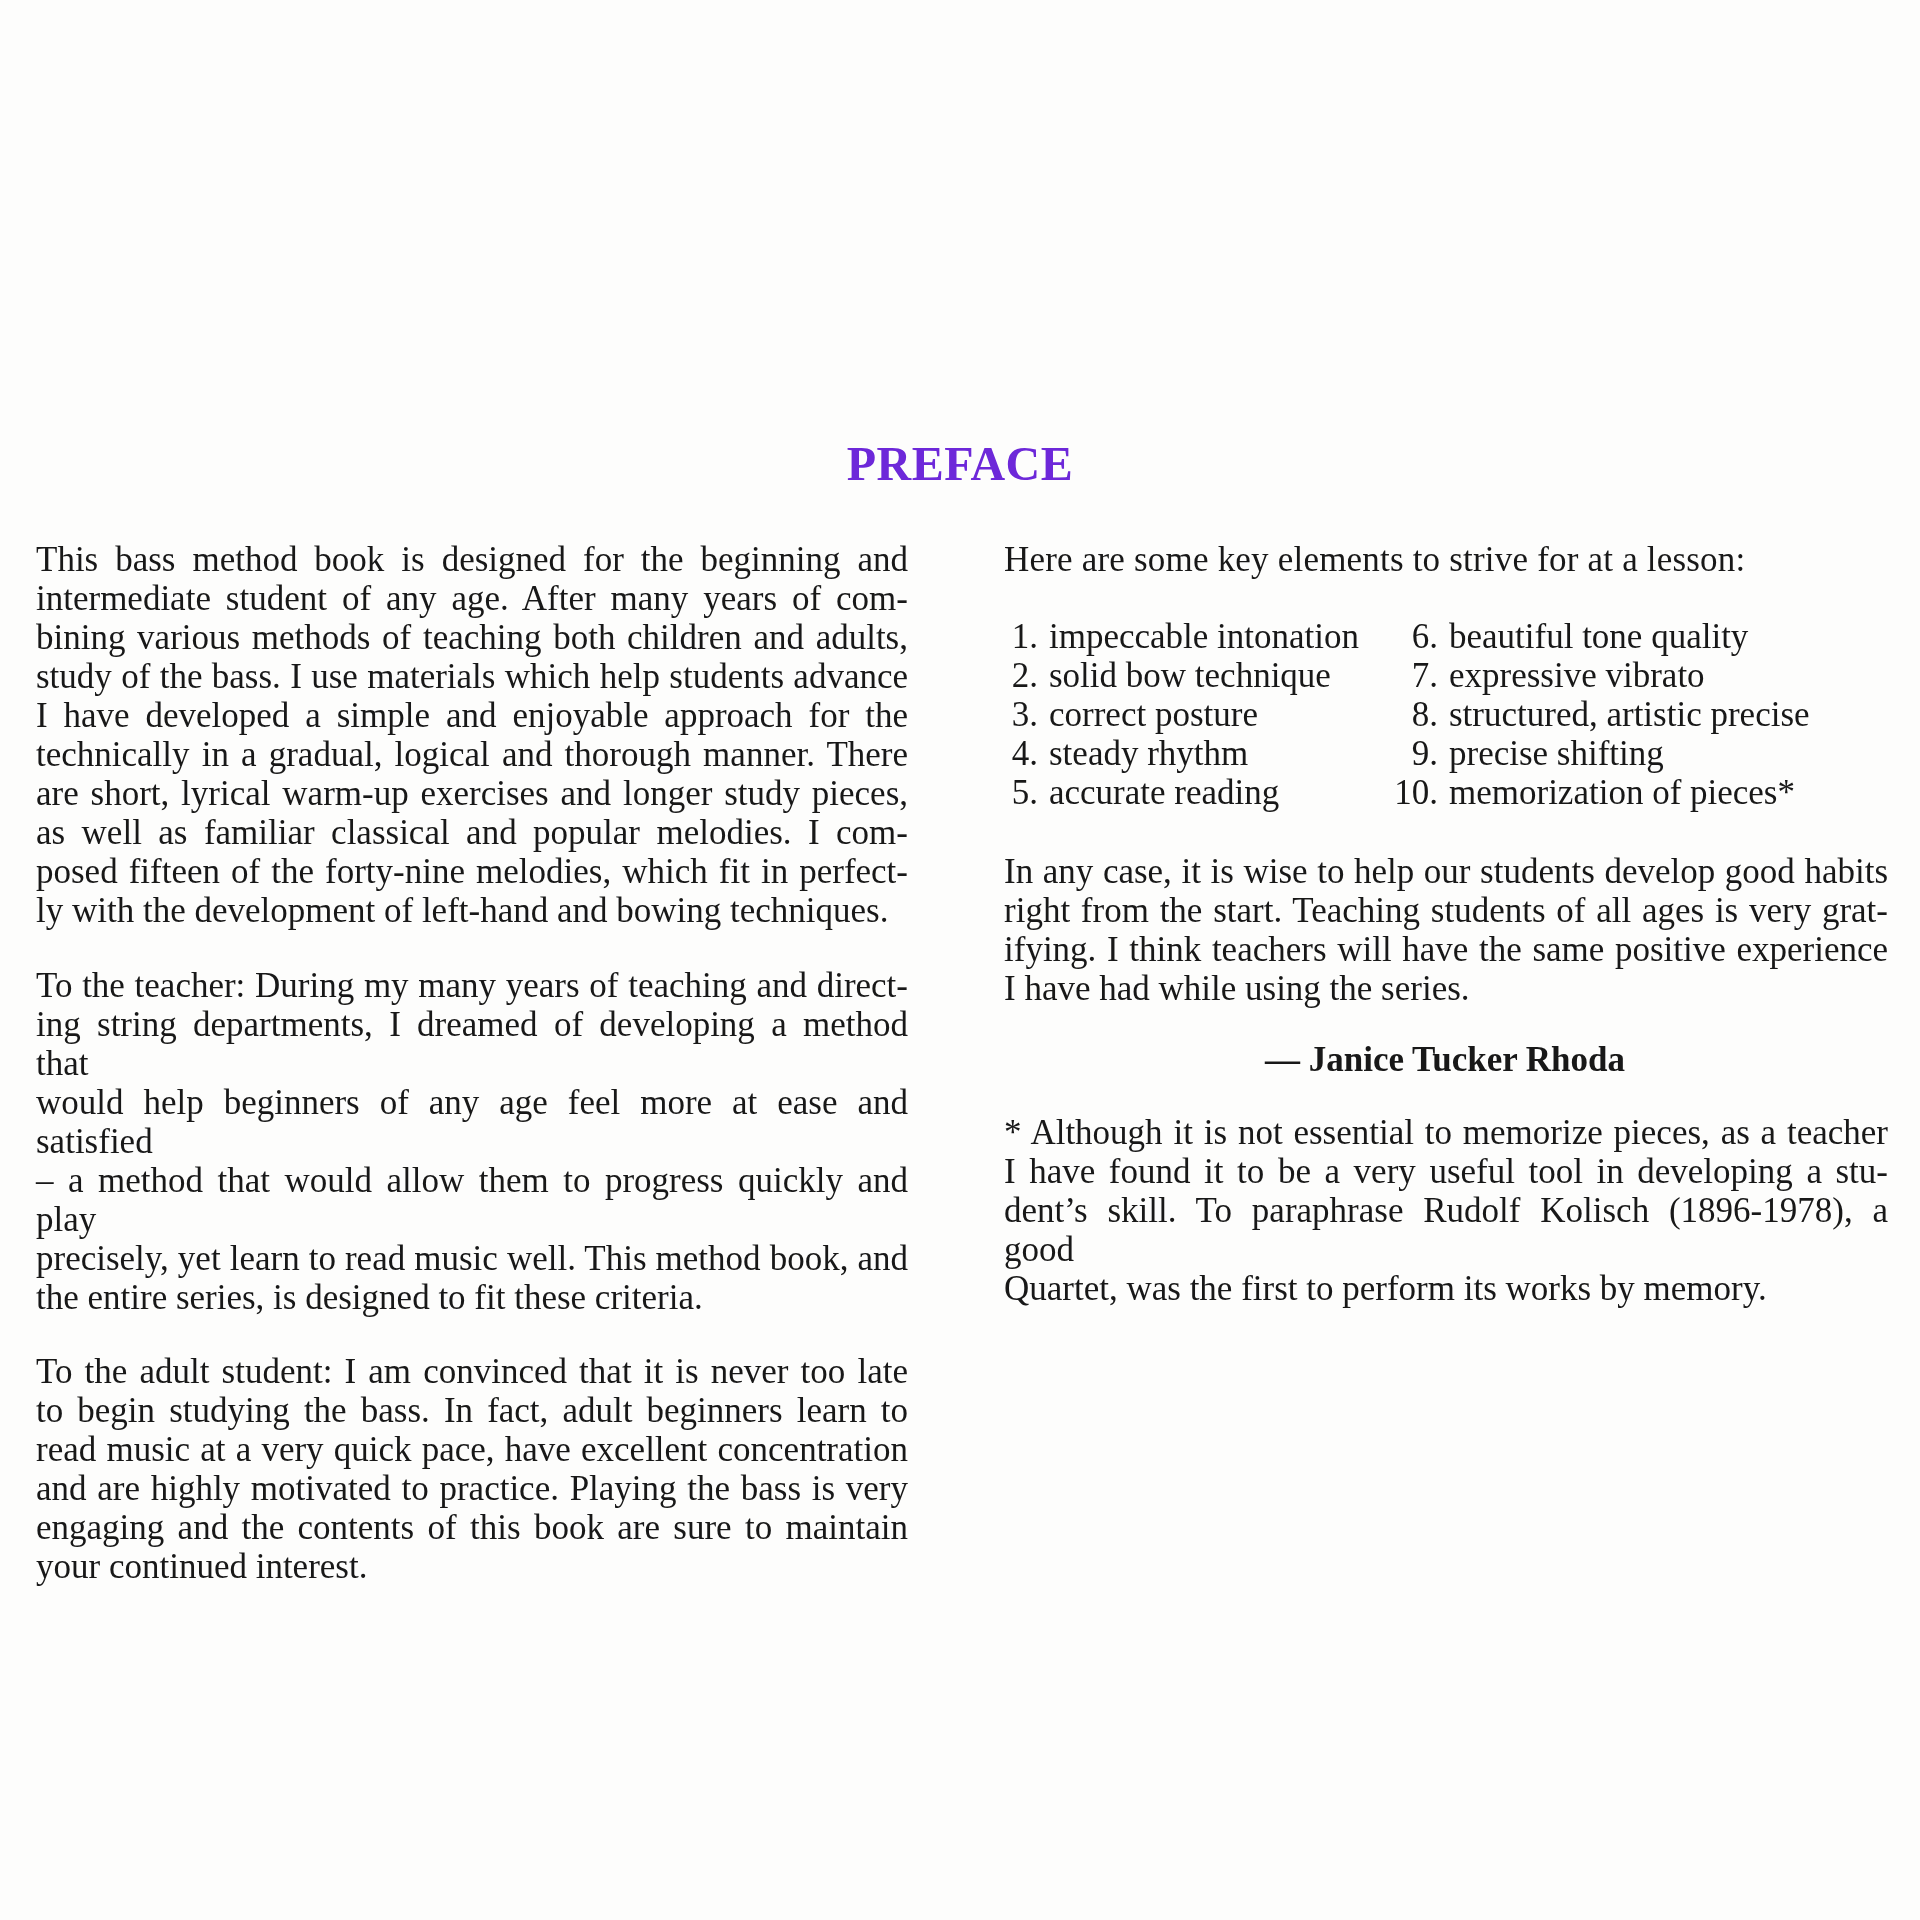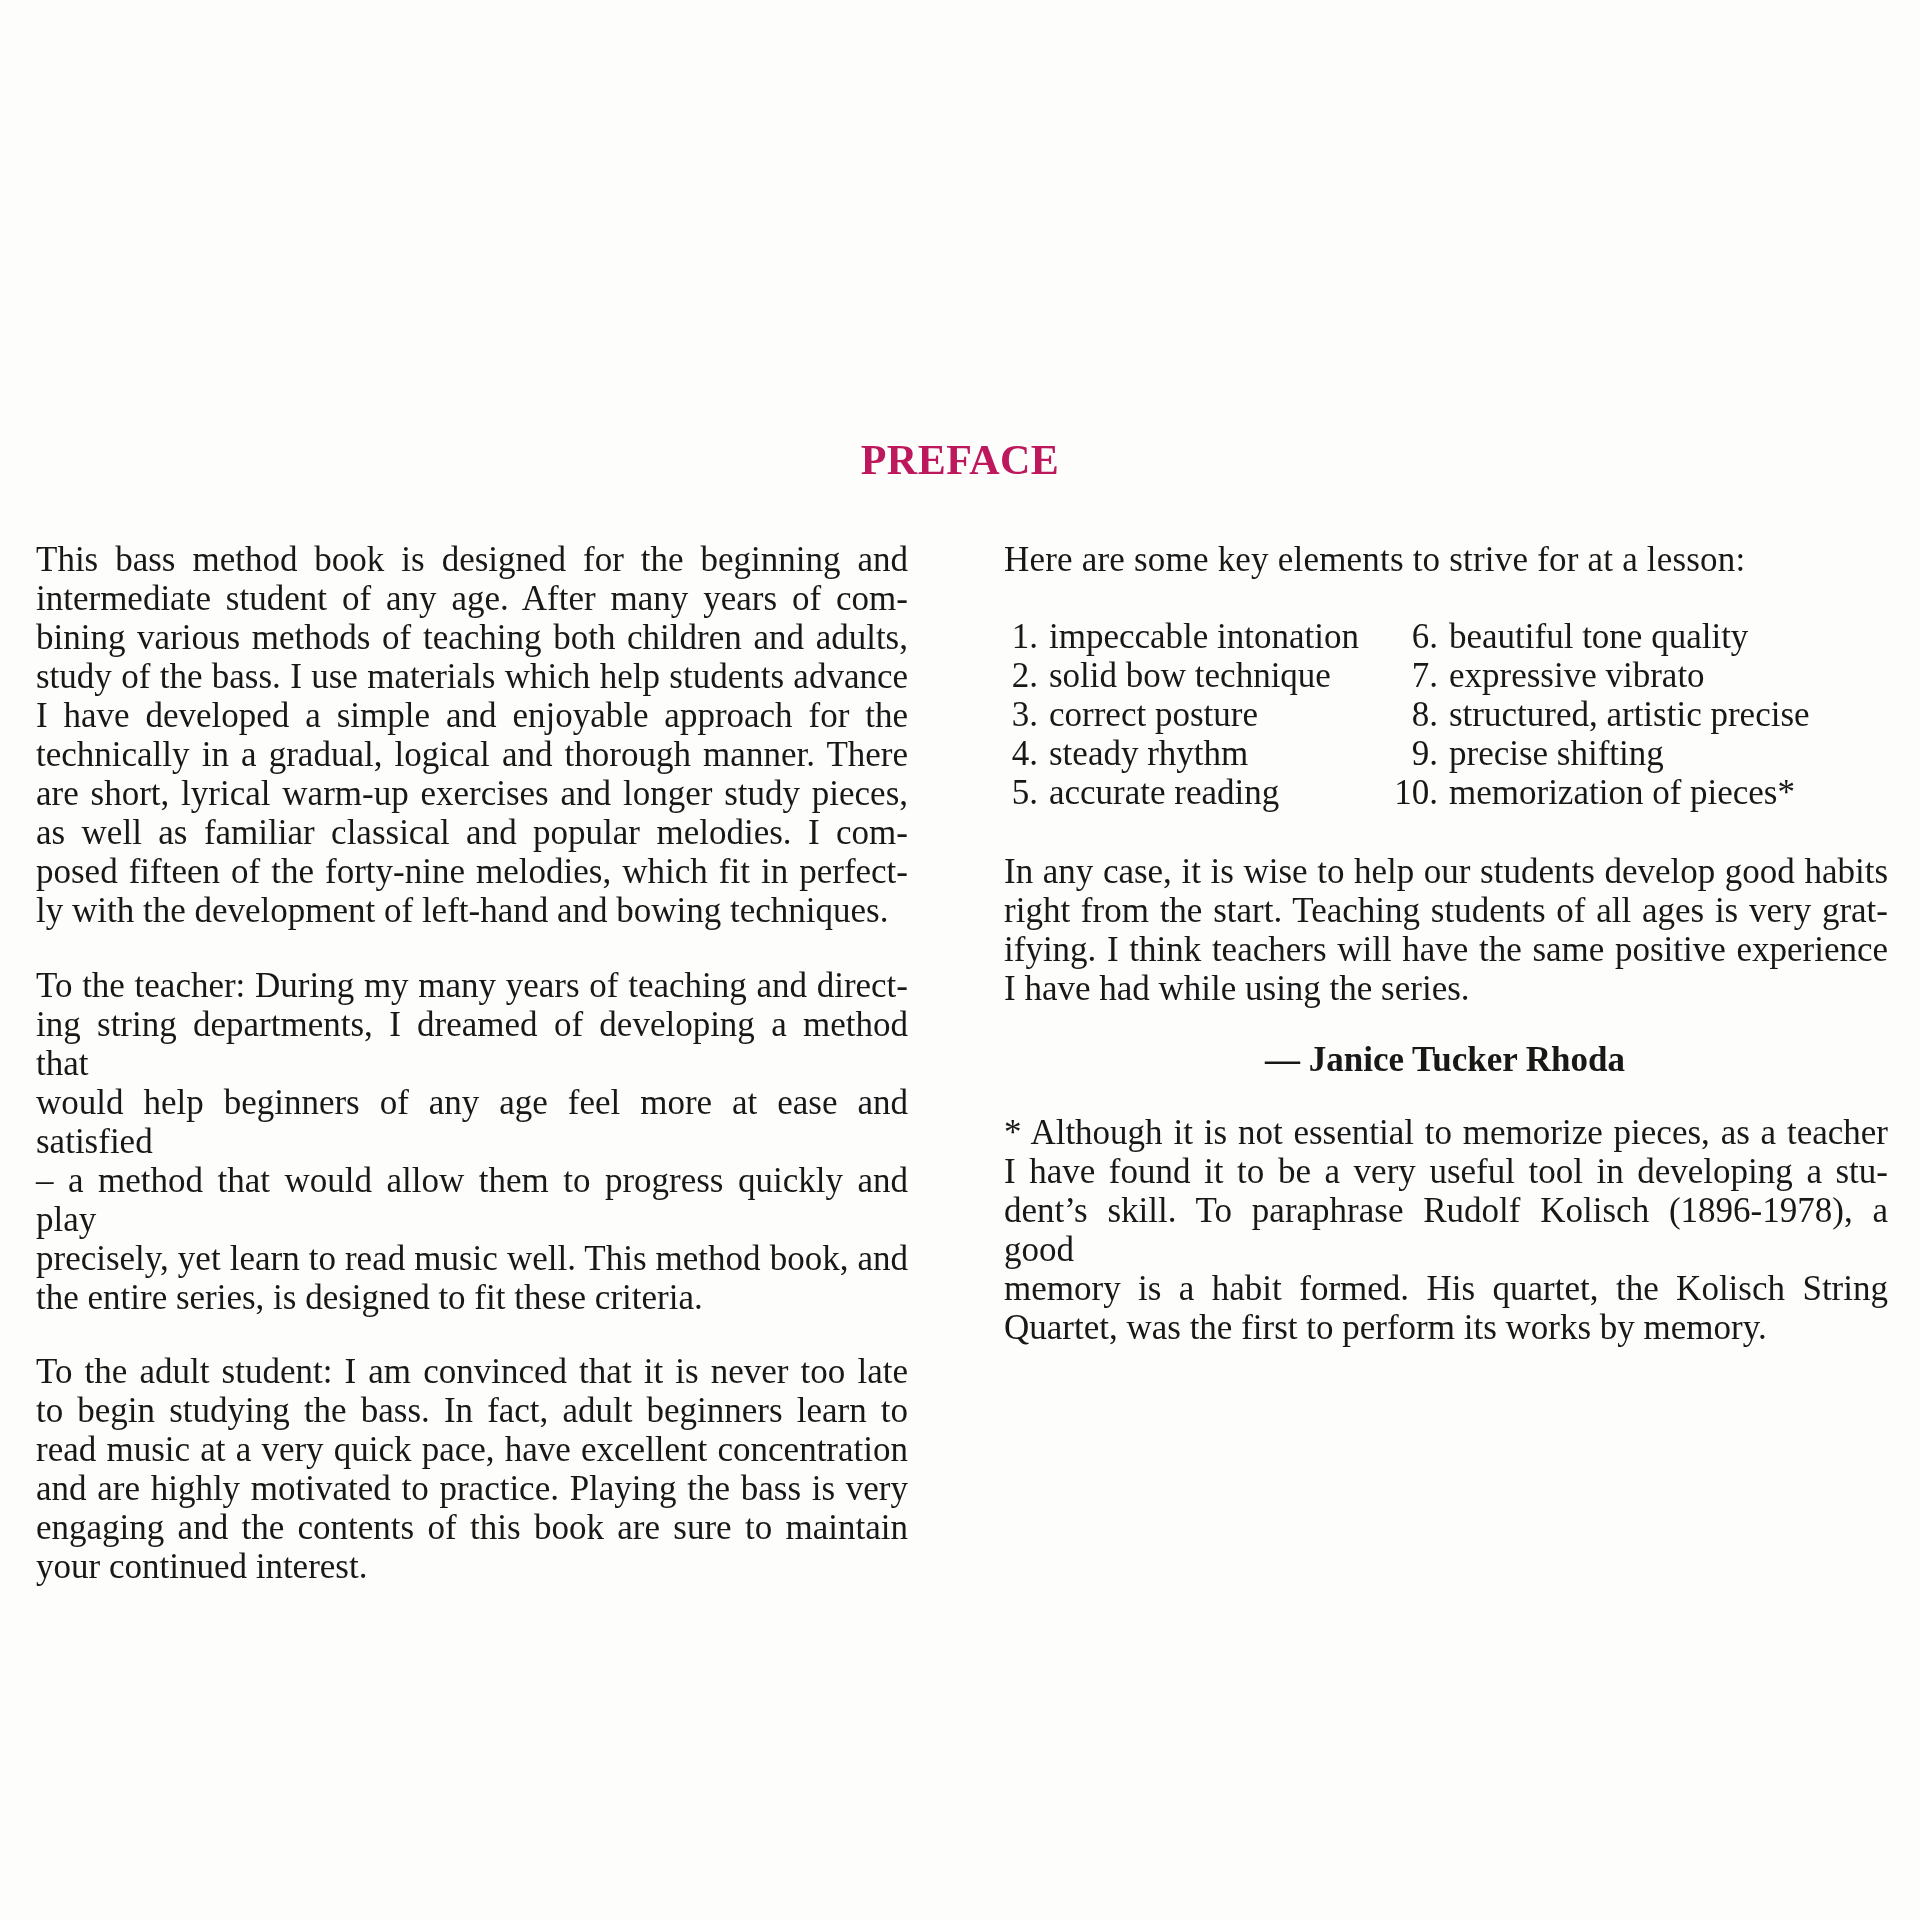--- a/index.html
+++ b/index.html
@@ -16,24 +16,24 @@
     color: #181818;
     overflow: hidden;
   }
   .title {
     position: absolute;
     top: 436px;
     left: 0;
     width: 100%;
     margin: 0;
     text-align: center;
-    font-size: 42px;
+    font-size: 48px;
     font-weight: bold;
     letter-spacing: 0.5px;
-    color: #be185d;
+    color: #6d28d9;
   }
   .col {
     position: absolute;
     top: 540px;
     font-size: 35px;
     line-height: 39px;
   }
   .col-left  { left: 36px;   width: 872px; }
   .col-right { left: 1004px; width: 884px; }
 
@@ -170,18 +170,17 @@
         <div class="tline">ifying. I think teachers will have the same positive experience</div>
         <div class="tline">I have had while using the series.</div>
       </div>
 
     <div class="signature">— Janice Tucker Rhoda</div>
 
     <div class="para footnote">
         <div class="tline">* Although it is not essential to memorize pieces, as a teacher</div>
         <div class="tline">I have found it to be a very useful tool in developing a stu-</div>
         <div class="tline">dent’s skill. To paraphrase Rudolf Kolisch (1896-1978), a good</div>
-        <div class="tline">memory is a habit formed. His quartet, the Kolisch String</div>
         <div class="tline">Quartet, was the first to perform its works by memory.</div>
       </div>
 
   </div>
 </div>
 
 </body></html>

